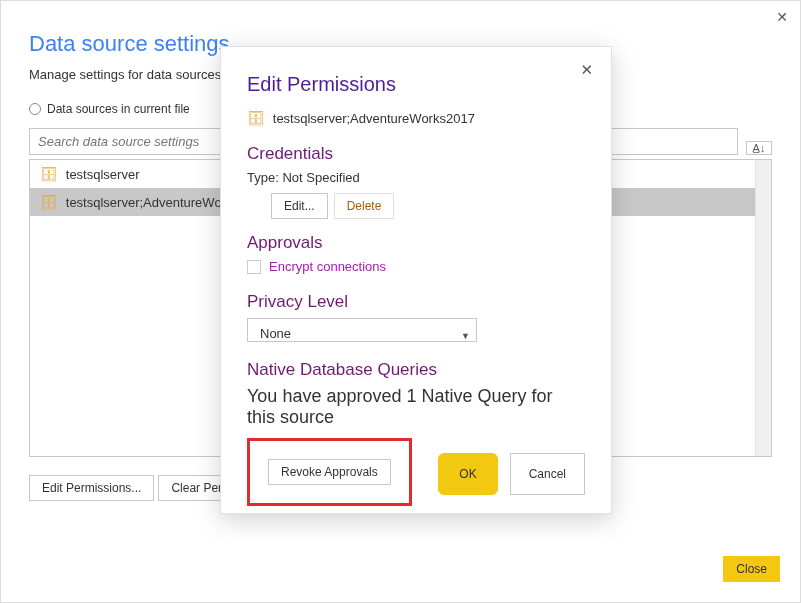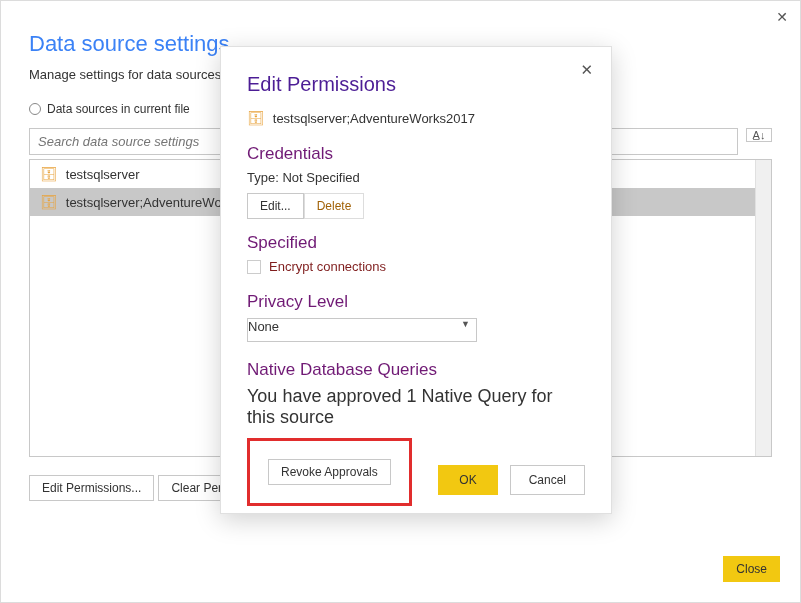--- a/index.html
+++ b/index.html
@@ -46,21 +46,21 @@
     }
     .radio-circle {
       width: 12px; height: 12px;
       border: 1px solid #888;
       border-radius: 50%;
       display: inline-block;
     }
     .search-row {
       display: flex;
       gap: 8px;
-      align-items: flex-start;
+      align-items: flex-end;
       margin-bottom: 4px;
     }
     .search-input {
       flex: 1;
       border: 1px solid #c8c8c8;
       padding: 5px 8px;
       font-size: 13px;
       font-style: italic;
       color: #888;
     }
@@ -159,49 +159,50 @@
       color: #701a75;
       margin-top: 4px;
       margin-bottom: 6px;
     }
     .cred-type {
       font-size: 13px;
       margin-bottom: 8px;
     }
     .cred-btns {
       display: flex;
-      gap: 0;
+      gap: 6px;
       margin-bottom: 14px;
+      margin-left: 24px;
     }
     .btn.disabled {
       color: #a16207;
       border-color: #ddd;
       cursor: default;
     }
     .enc-row {
       display: flex;
       align-items: center;
       gap: 8px;
       font-size: 13px;
-      color: #7f1d1d;
+      color: #a21caf;
       margin-bottom: 18px;
     }
     .cb-box {
       width: 14px; height: 14px;
       border: 1px solid #ccc;
       background: #fff;
     }
     .privacy-select {
       border: 1px solid #c8c8c8;
       height: 24px;
       width: 230px;
       display: flex;
-      align-items: flex-start;
+      align-items: flex-end;
       justify-content: space-between;
-      padding: 0 6px 0 0;
+      padding: 0 6px 0 12px;
       font-size: 13px;
       margin-top: 4px;
       margin-bottom: 18px;
       cursor: pointer;
     }
     .sel-caret { font-size: 9px; color: #555; }
     .native-text {
       font-size: 18px;
       margin: 4px 0 10px 0;
     }
@@ -209,22 +210,22 @@
       border: 3px solid #e12d2d;
       display: inline-block;
       padding: 18px;
     }
     .dialog-footer {
       position: absolute;
       bottom: 18px; right: 26px;
       display: flex;
       gap: 12px;
     }
-    .btn.ok { padding: 2px 20px; }
-    .btn.cancel { padding: 7px 18px; }
+    .btn.ok { padding: 2px 20px; border-radius: 6px; }
+    .btn.cancel { padding: 13px 18px; }
   </style>
 </head>
 <body>
 
 <div class="main-window">
   <div class="main-close-x">✕</div>
   <div class="main-title">Data source settings</div>
   <div class="main-subtitle">Manage settings for data sources that you have connected to using Power BI Desktop.</div>
 
   <div class="radio-row">
@@ -268,21 +269,21 @@
     <span>testsqlserver;AdventureWorks2017</span>
   </div>
 
   <div class="section-hdr">Credentials</div>
   <div class="cred-type">Type: Not Specified</div>
   <div class="cred-btns">
     <button class="btn">Edit...</button>
     <button class="btn disabled">Delete</button>
   </div>
 
-  <div class="section-hdr">Specified</div>
+  <div class="section-hdr">Approvals</div>
   <div class="enc-row">
     <span class="cb-box"></span>
     <span>Encrypt connections</span>
   </div>
 
   <div class="section-hdr">Privacy Level</div>
   <div class="privacy-select">
     <span>None</span>
     <span class="sel-caret">▼</span>
   </div>

